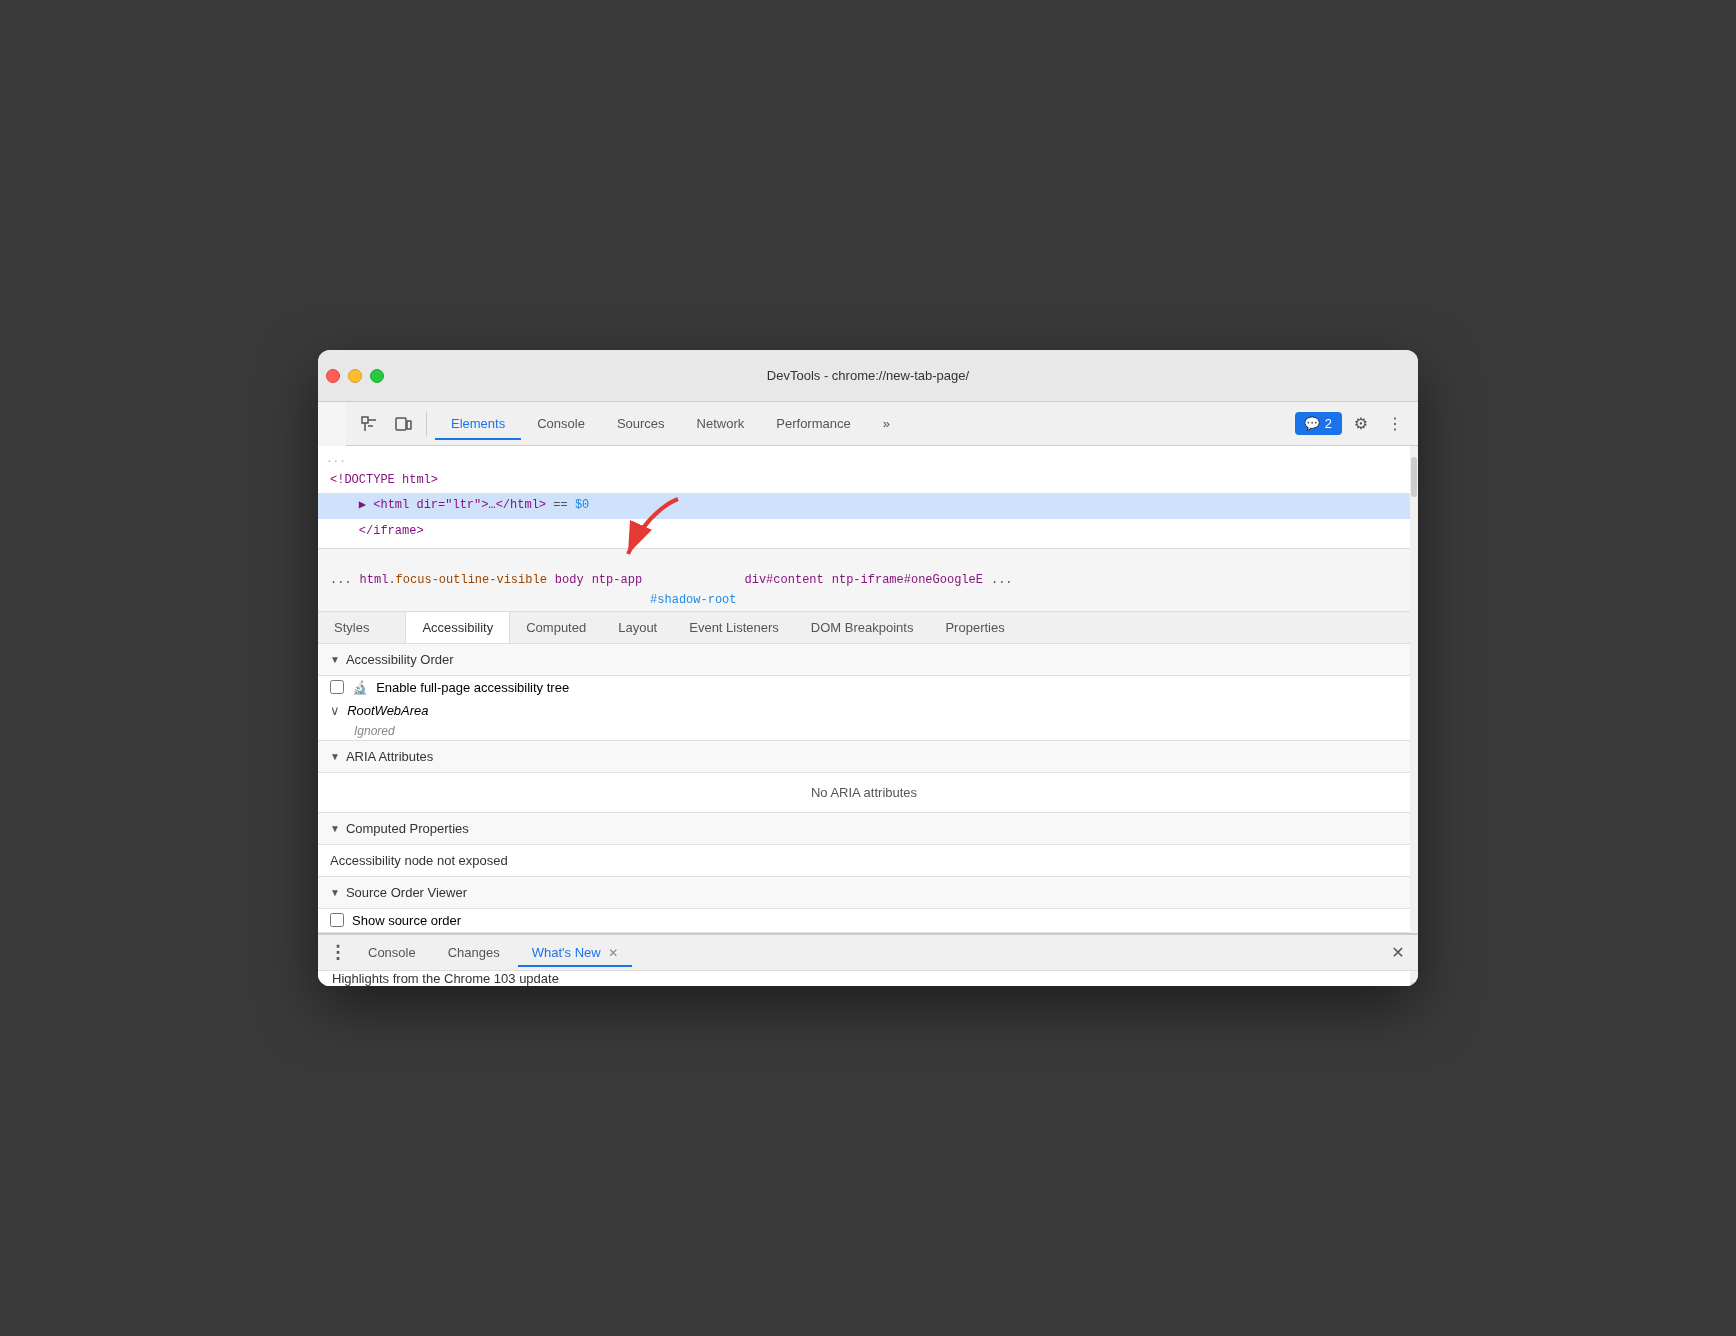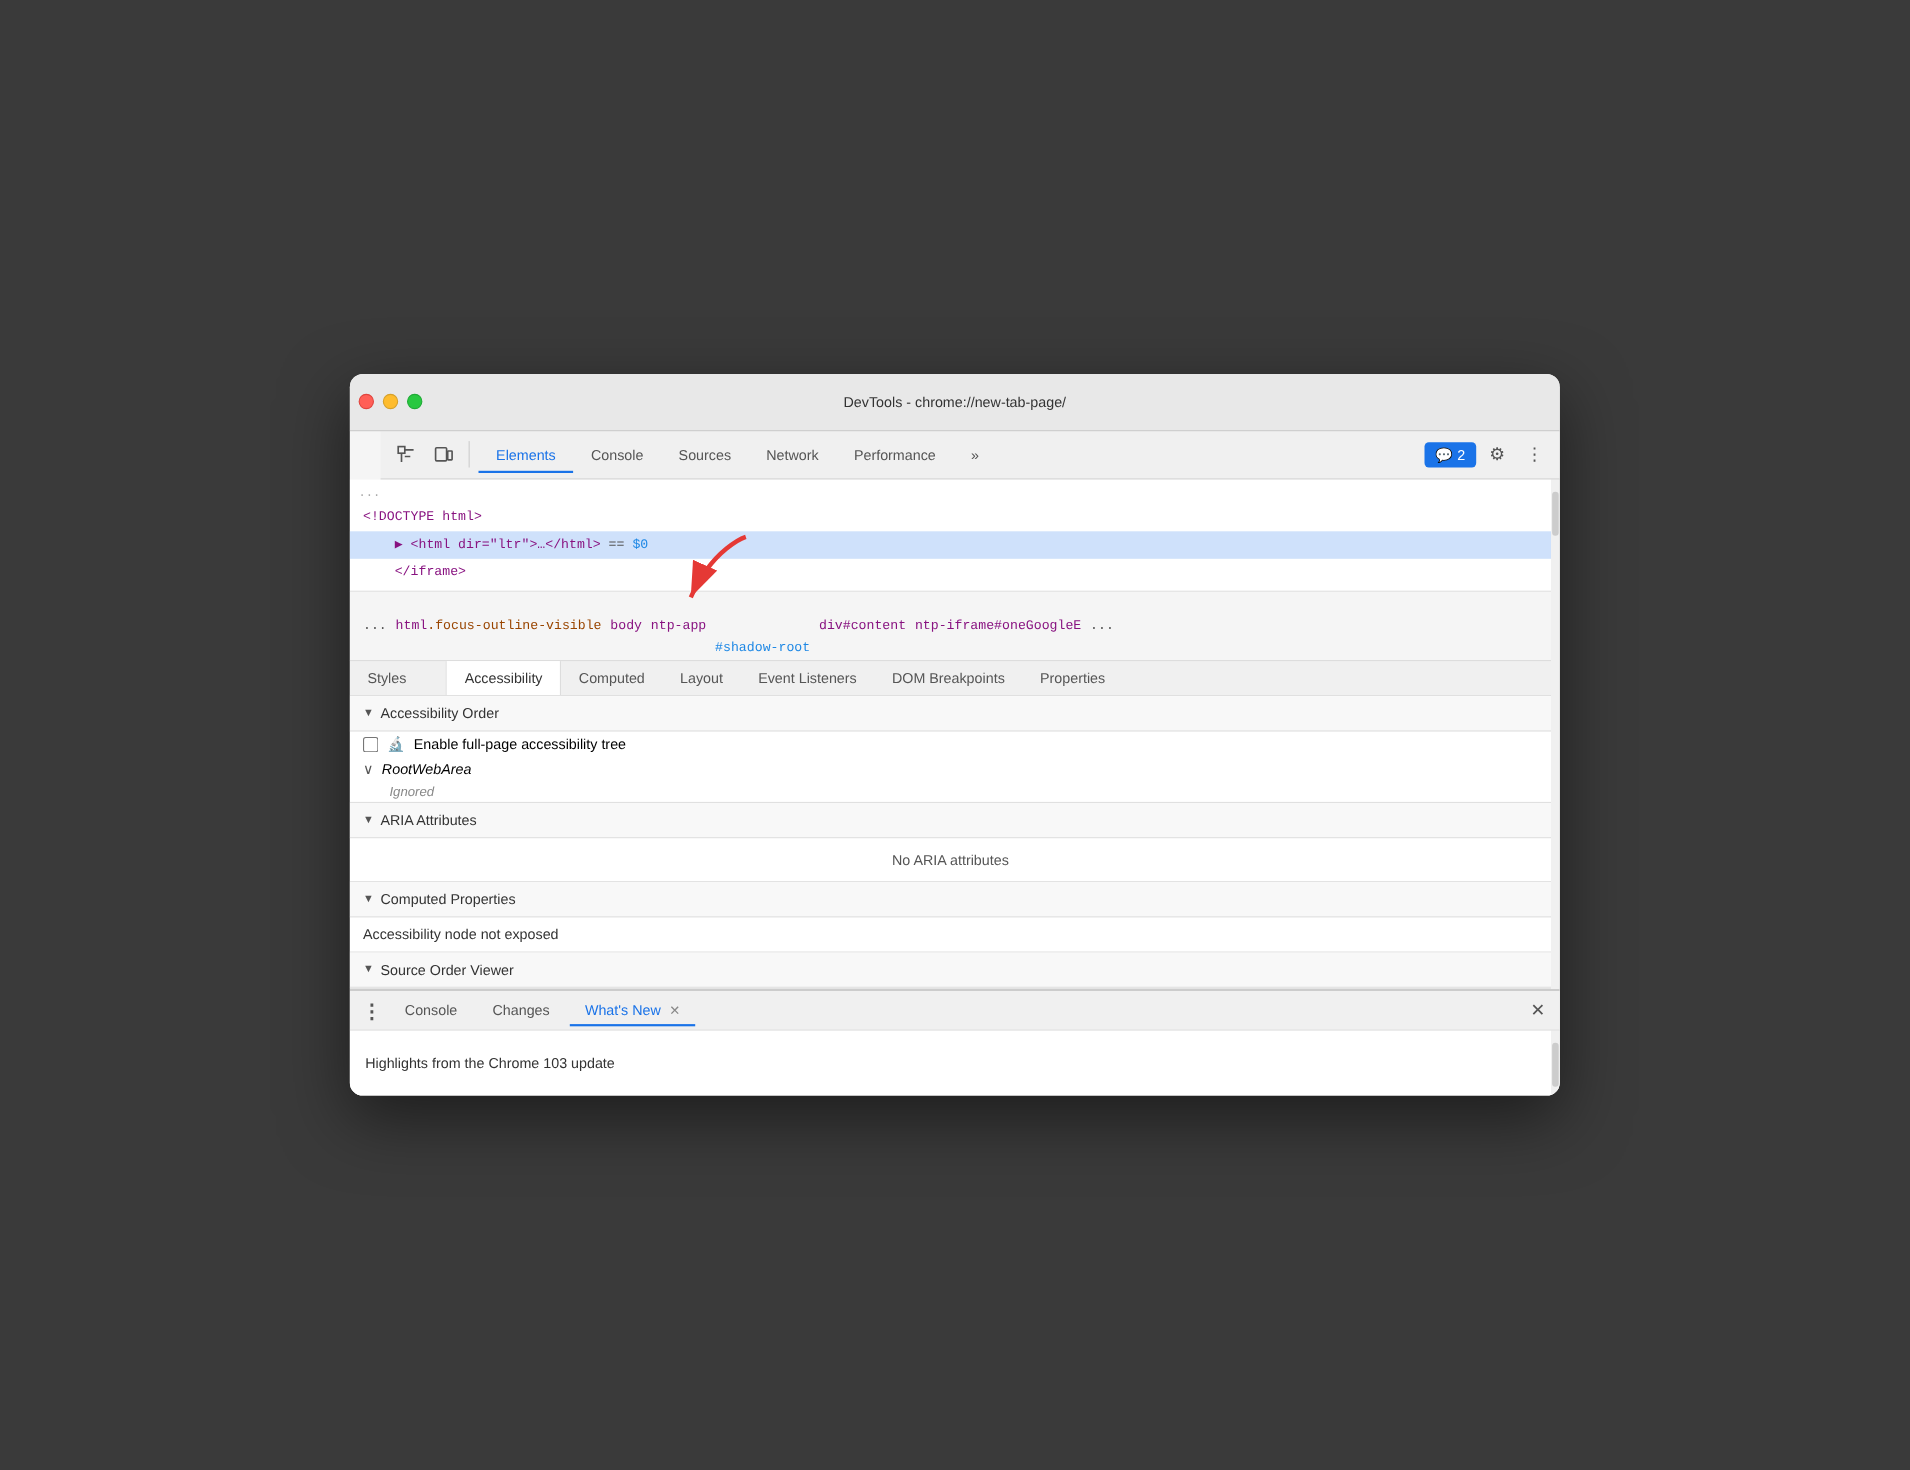--- a/index.html
+++ b/index.html
@@ -370,21 +370,21 @@
       display: flex;
       align-items: center;
       justify-content: center;
       cursor: pointer;
       color: #555;
       font-size: 16px;
     }
 
     .drawer-content {
       background: white;
-      padding: 22px 14px;
+      padding: 0 14px;
       font-size: 13px;
       color: #333;
     }
 
     
     .scrollbar-track {
       width: 8px;
       background: #f0f0f0;
       position: relative;
     }
@@ -549,20 +549,24 @@
             <span>Computed Properties</span>
           </div>
           <div class="computed-text">Accessibility node not exposed</div>
         </div>
 
         <div class="panel-section">
           <div class="section-header">
             <span class="triangle">▼</span>
             <span>Source Order Viewer</span>
           </div>
+          <div class="checkbox-row">
+            <input type="checkbox" style="">
+            <span>Show source order</span>
+          </div>
         </div>
       </div>
     </div>
     <div class="scrollbar-track">
       <div class="scrollbar-thumb"></div>
     </div>
   </div>
 
   <div class="bottom-drawer">
     <div class="drawer-tabs-bar">

